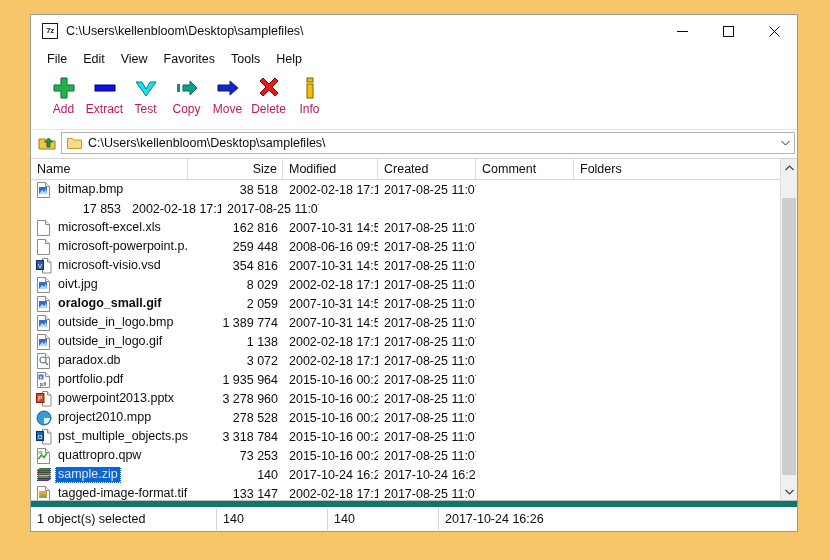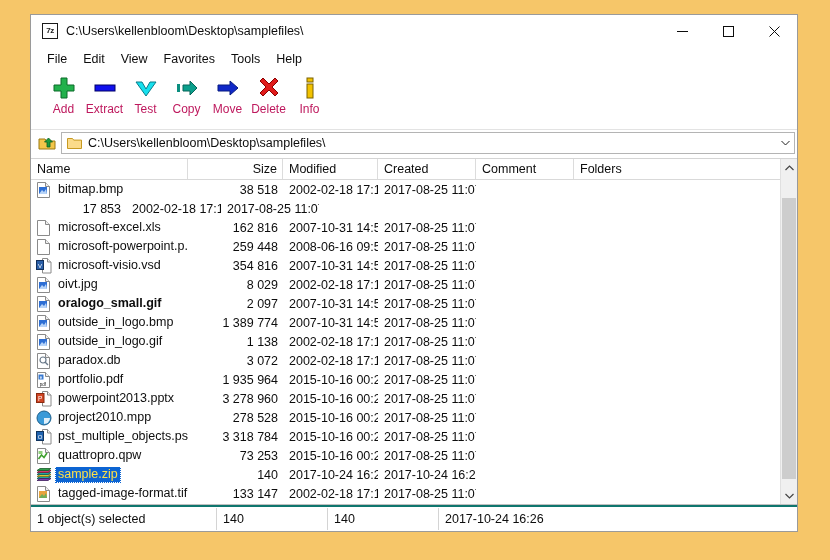--- a/index.html
+++ b/index.html
@@ -223,21 +223,21 @@
   .cell.name { padding-left: 5px; }
   .cell.num { justify-content: flex-end; padding-right: 5px; }
   .cell.txt { padding-left: 6px; }
 
   .fname {
     padding: 0 2px;
     line-height: 15px;
   }
   .row.selected .fname {
     background: #0c64d2;
-    color: #fde047;
+    color: #e5e5e5;
     outline: 1px dotted #0c64d2;
   }
   .ico {
     width: 16px;
     height: 16px;
     margin-right: 4px;
     flex: 0 0 16px;
     display: flex;
     align-items: center;
     justify-content: center;
@@ -272,21 +272,21 @@
     background: #cdcdcd;
   }
 
   
   .statusbar {
     height: 24px;
     min-height: 24px;
     display: flex;
     align-items: center;
     background: #ffffff;
-    border-top: 2px solid #0f766e;
+    border-top: 6px solid #0f766e;
   }
   .st-cell {
     font-size: 12.5px;
     color: #0d0d0d;
     padding-left: 6px;
     box-sizing: border-box;
     border-right: 1px solid #d4d4d4;
     height: 22px;
     display: flex;
     align-items: center;
@@ -534,21 +534,21 @@
               <span class="ico">
                 <svg width="16" height="16" viewBox="0 0 16 16">
                   <path d="M1.5 0.5 h8 l4 4 v11 h-12 z" fill="#ffffff" stroke="#8a8a8a" stroke-width="1"></path>
                   <path d="M9.5 0.5 v4 h4" fill="#efefef" stroke="#8a8a8a" stroke-width="1"></path>
                   <rect x="3" y="5" width="8" height="7" fill="#2e6fd4"></rect>
                   <path d="M3 12 l3 -4 l2 2 l2 -3 l1 5 z" fill="#b8d4f7"></path>
                 </svg>
               </span>
               <span class="fname">oralogo_small.gif</span>
             </div>
-            <div class="cell num" style="width: 95px;">2 097</div>
+            <div class="cell num" style="width: 95px;">2 059</div>
             <div class="cell txt" style="width: 95px;">2007-10-31 14:53</div>
             <div class="cell txt" style="width: 98px;">2017-08-25 11:07</div>
             <div class="cell txt" style="width: 98px;"></div>
             <div class="cell txt" style="width: 140px;"></div>
           </div>
           <div class="row">
             <div class="cell name" style="width: 157px;">
               <span class="ico">
                 <svg width="16" height="16" viewBox="0 0 16 16">
                   <path d="M1.5 0.5 h8 l4 4 v11 h-12 z" fill="#ffffff" stroke="#8a8a8a" stroke-width="1"></path>

